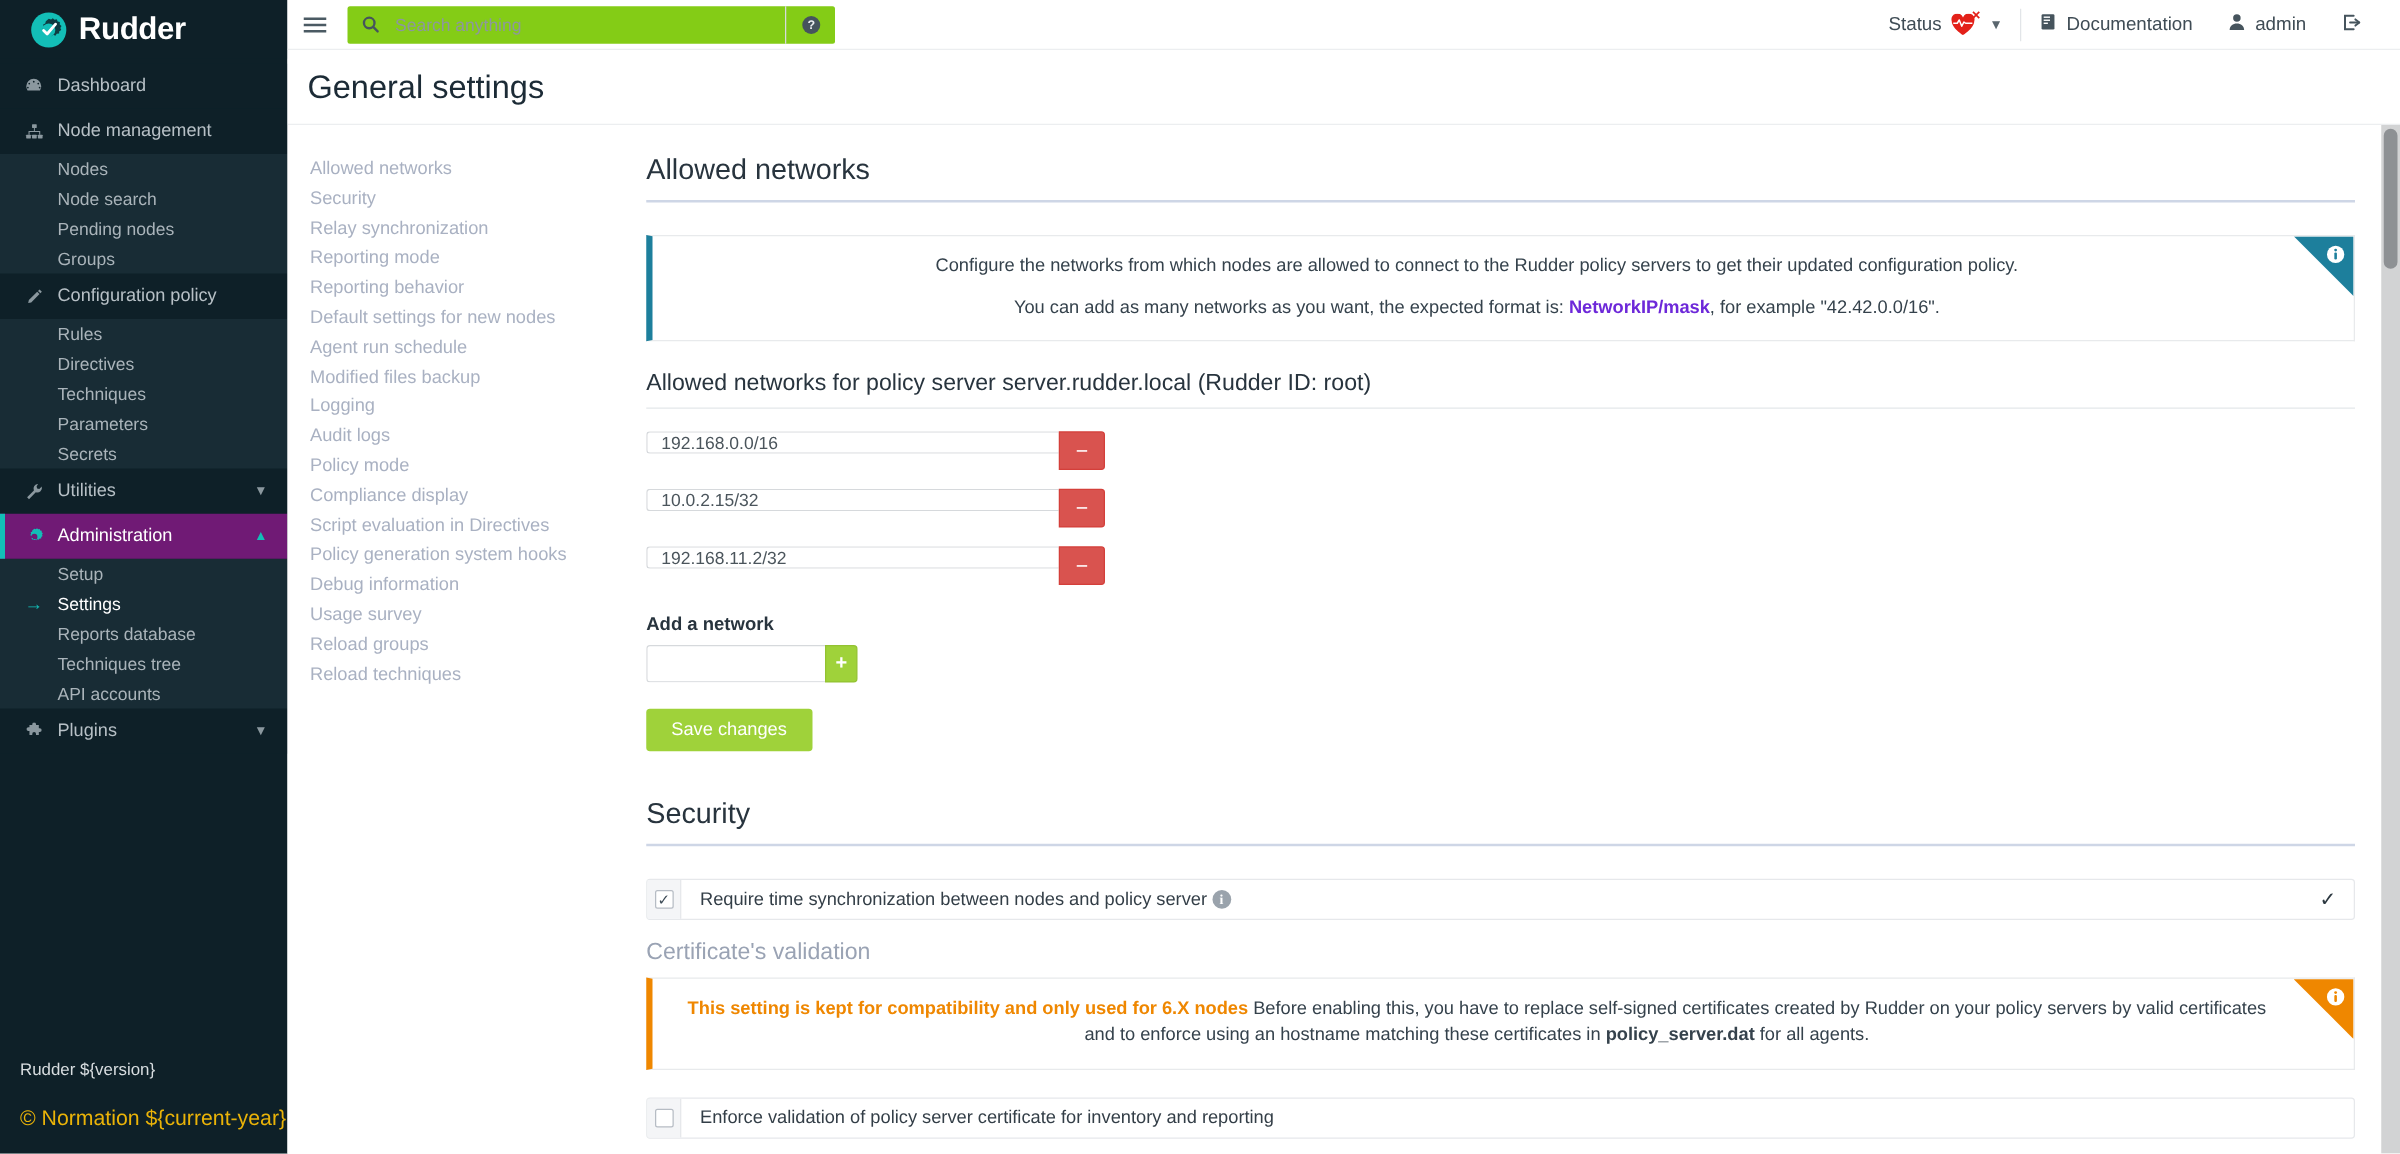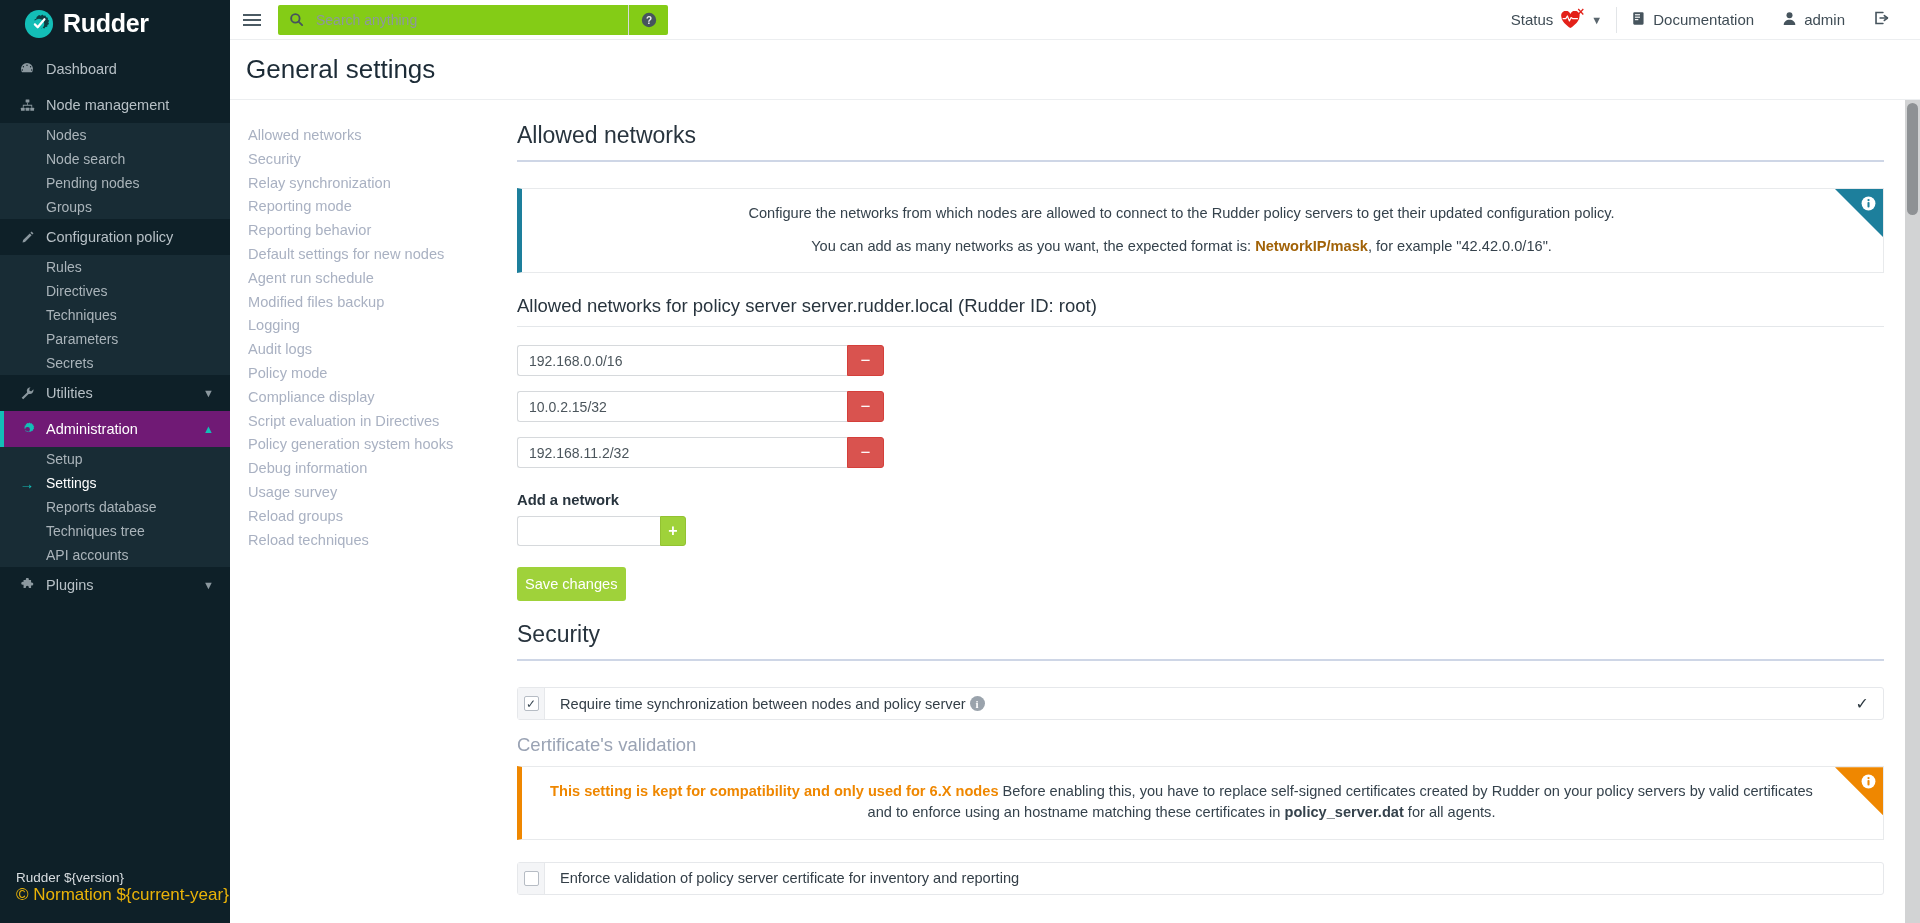--- a/index.html
+++ b/index.html
@@ -72,21 +72,21 @@
     color: #13beb7; font-size: 15px; line-height: 1;
     display: flex; align-items: center; justify-content: center;
   }
   .nav-item.current { color: #ffffff; }
   .nav-item .sp { width: 18px; flex: 0 0 18px; margin-right: 10px; }
 
   .sidebar-footer {
     padding: 0 0 18px 16px;
   }
   .sidebar-footer .ver {
-    color: #d8dde0; font-size: 13.5px; 
+    color: #d8dde0; font-size: 13.5px; margin-bottom: 22px;
   }
   .sidebar-footer .copy {
     color: #eab308; font-size: 17px;
   }
 
   
   .main {
     flex: 1 1 auto; height: 923px; position: relative;
     display: flex; flex-direction: column;
     background: #ffffff;
@@ -194,21 +194,21 @@
     position: relative; background: #ffffff;
     border: 1px solid #e8eaec;
     border-left: 5px solid #1d7f9c;
     padding: 14px 60px 15px 18px;
     margin-bottom: 22px;
     overflow: hidden;
     text-align: center;
   }
   .callout p { margin: 0 0 12px 0; font-size: 14.6px; color: #35424c; line-height: 1.45; }
   .callout p:last-child { margin-bottom: 0; }
-  .callout a { color: #a16207; font-weight: bold; text-decoration: none; }
+  .callout a { color: #6d28d9; font-weight: bold; text-decoration: none; }
   .corner {
     position: absolute; top: 0; right: 0;
     width: 48px; height: 48px;
     clip-path: polygon(100% 0, 0 0, 100% 100%);
     background: #1d7f9c;
   }
   .corner-ico {
     position: absolute; top: 7px; right: 7px;
     width: 15px; height: 15px;
   }
@@ -217,21 +217,21 @@
   .callout.warn .lead { color: #ef8700; font-weight: bold; }
 
   h3.sub-h {
     font-size: 18.5px; font-weight: normal; color: #28343e;
     margin: 0 0 9px 0;
   }
   .rule-thin { height: 1px; background: #e4e7ea; margin-bottom: 18px; }
 
   .net-row { display: flex; margin-bottom: 15px; }
   .net-row input {
-    width: 330px; height: 31px;
+    width: 330px; height: 18px;
     border: 1px solid #d6d9dc; border-right: none;
     border-radius: 3px 0 0 3px;
     padding: 0 11px; font-size: 14px; color: #4b555c;
     font-family: "Liberation Sans", sans-serif; outline: none;
     background: #fff;
   }
   .btn-del {
     width: 37px; height: 31px; background: #d9534f;
     border: 1px solid #d43f3a; border-radius: 0 3px 3px 0;
     color: #ffffff; font-size: 17px; line-height: 1;
@@ -250,23 +250,23 @@
   .btn-add {
     width: 26px; height: 30px; background: #9fd23a;
     border: 1px solid #93c232; border-radius: 0 3px 3px 0;
     color: #ffffff; font-size: 16px; font-weight: bold;
     display: flex; align-items: center; justify-content: center;
     cursor: pointer; line-height: 1;
   }
   .btn-save {
     background: #9fd23a; border: none; border-radius: 3px;
     color: #ffffff; font-size: 14.6px;
-    padding: 9px 8px; cursor: pointer;
+    padding: 9px 20px; cursor: pointer;
     font-family: "Liberation Sans", sans-serif;
-    margin-bottom: 20px;
+    margin-bottom: 36px;
   }
 
   
   .opt-row {
     display: flex; align-items: stretch;
     border: 1px solid #e6e8eb; border-radius: 3px;
     background: #ffffff; margin-bottom: 14px;
     height: 33px;
   }
   .opt-check {

